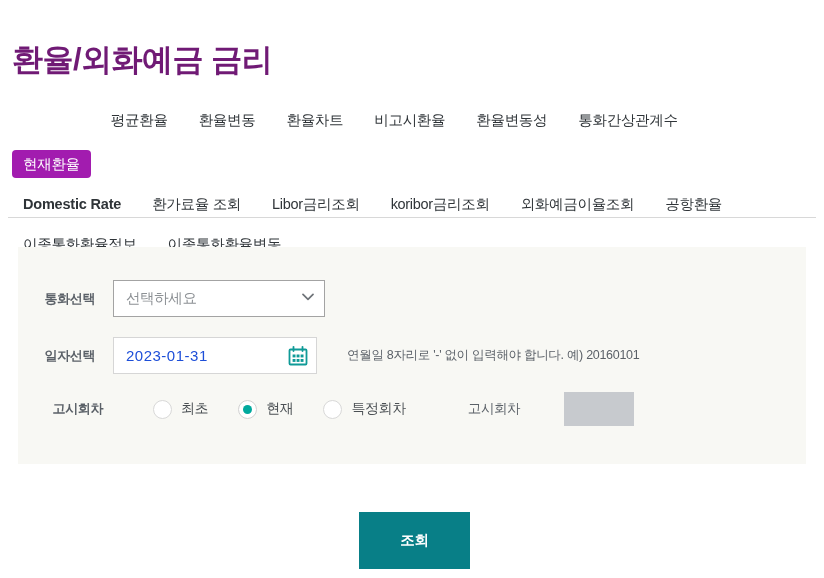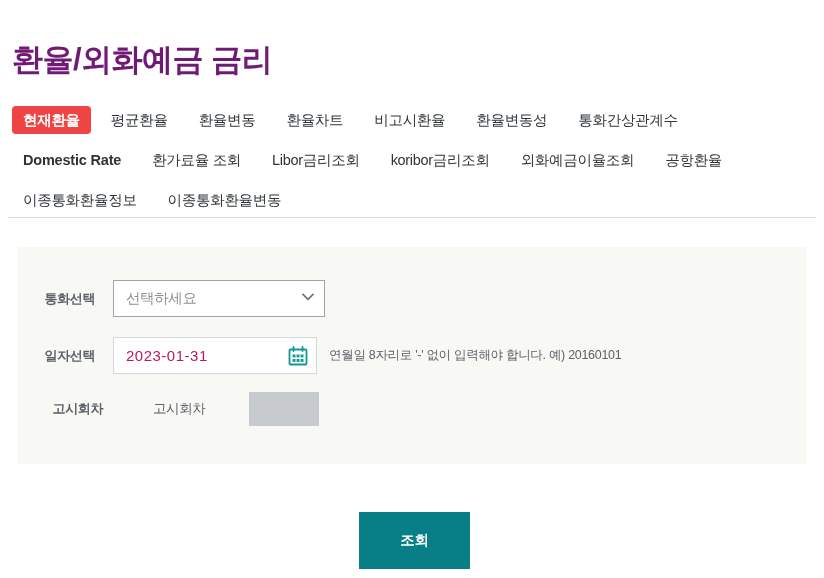--- a/index.html
+++ b/index.html
@@ -45,23 +45,24 @@
     line-height: 18px;
     padding: 5px 11px;
     margin: 0 9px 12px 0;
     border-radius: 4px;
     white-space: nowrap;
     cursor: pointer;
     background: transparent;
     letter-spacing: -0.3px;
   }
   .tab-item.active {
-    background: #ef4444;
+    background: #a21caf;
     color: #ffffff;
-    font-weight: bold;
+    font-weight: normal;
+    margin-top: 44px;
   }
   .tab-item.latin {
     font-weight: bold;
     letter-spacing: -0.2px;
   }
 
   
   .divider {
     position: absolute;
     left: 8px;
@@ -138,38 +139,38 @@
     height: 37px;
     background: #ffffff;
     border: 1px solid #d6d6d6;
     box-sizing: border-box;
     display: flex;
     align-items: center;
     cursor: text;
   }
   .date-value {
     font-size: 15px;
-    color: #be185d;
+    color: #1d4ed8;
     padding-left: 12px;
     letter-spacing: 0.5px;
     font-family: "Liberation Sans", "DejaVu Sans", sans-serif;
   }
   .cal-btn {
     position: absolute;
     right: 7px;
     top: 50%;
     margin-top: -11px;
     width: 22px;
     height: 22px;
     cursor: pointer;
   }
   .cal-btn svg { display: block; }
 
   .date-help {
-    margin-left: 12px;
+    margin-left: 30px;
     font-size: 12.5px;
     color: #5b6168;
     letter-spacing: -0.3px;
     white-space: nowrap;
   }
 
   
   .radio-group { display: flex; align-items: center; }
   .radio-opt {
     display: flex;
@@ -295,19 +296,35 @@
           <rect x="9.6" y="14" width="2.9" height="2.9" fill="#0f9a97"></rect>
           <rect x="13.6" y="14" width="2.9" height="2.9" fill="#0f9a97"></rect>
         </svg>
       </span>
     </div>
     <span class="date-help">연월일 8자리로 '-' 없이 입력해야 합니다. 예) 20160101</span>
   </div>
 
   <div class="form-row row-round">
     <span class="field-label">고시회차</span>
+    <div class="radio-group" id="radio-group">
+        <label class="radio-opt">
+          <span class="radio-dot"></span>
+          <span class="radio-label">최초</span>
+        </label>
+        <label class="radio-opt selected">
+          <span class="radio-dot">
+            <i></i>
+          </span>
+          <span class="radio-label">현재</span>
+        </label>
+        <label class="radio-opt">
+          <span class="radio-dot"></span>
+          <span class="radio-label">특정회차</span>
+        </label>
+      </div>
     <span class="round-label">고시회차</span>
     <input class="round-input" type="text" disabled="" value="" style="">
   </div>
 
 </section>
 
 <button class="submit-btn">조회</button>
 
 </body></html>

